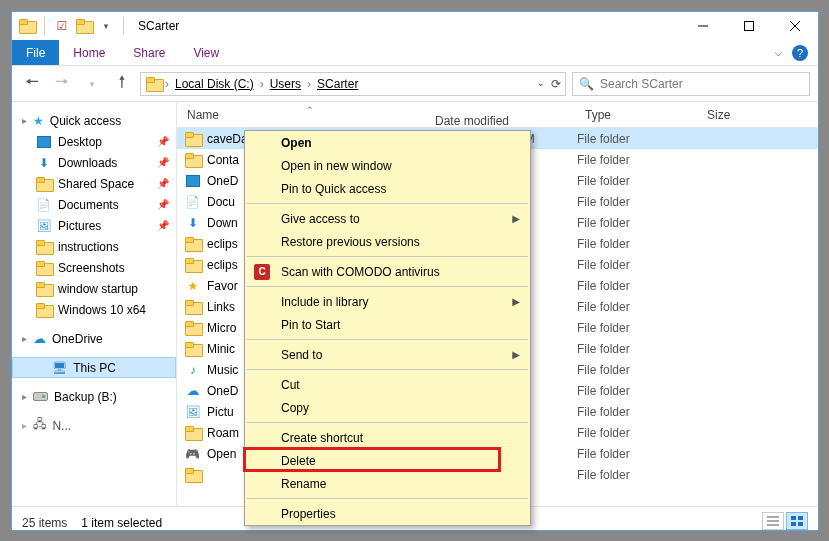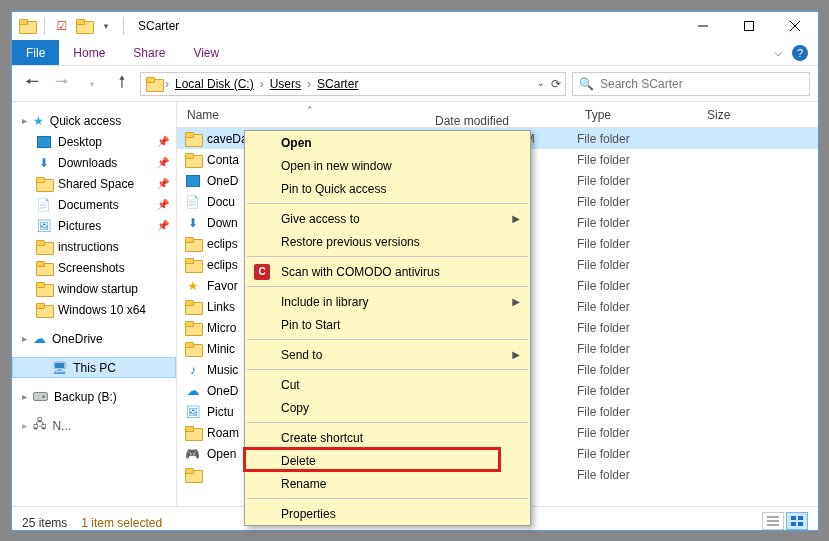--- a/index.html
+++ b/index.html
@@ -41,21 +41,21 @@
 .col-size { flex: 1; }
 .sort-ind { position: absolute; left: 50%; top: -3px; font-size: 9px; color: #666; }
 .rows { flex: 1; overflow: hidden; position: relative; }
 .row { height: 21px; display: flex; align-items: center; font-size: 12px; }
 .row.selected { background: #cce8ff; }
 .row .c-name { width: 258px; padding-left: 8px; display: flex; align-items: center; gap: 6px; white-space: nowrap; overflow: hidden; }
 .row .c-date { width: 142px; color: #555; white-space: nowrap; }
 .row .c-type { width: 122px; color: #555; }
 .ficon { width: 16px; height: 16px; flex-shrink: 0; display: flex; align-items: center; justify-content: center; }
 .statusbar { height: 24px; border-top: 1px solid #e1e1e1; display: flex; align-items: flex-end; font-size: 12px; padding: 0 10px; gap: 14px; color: #333; }
-.status-sel { color: #a16207; }
+.status-sel { color: #000000; }
 .view-toggles { margin-left: auto; display: flex; gap: 2px; }
 .vt { width: 22px; height: 18px; border: 1px solid #ccc; display: flex; align-items: center; justify-content: center; }
 .vt.active { background: #cce8ff; border-color: #7ab8e6; }
 
 .folder-ico { width: 16px; height: 14px; position: relative; }
 .folder-ico::before { content: ""; position: absolute; left: 0; top: 2px; width: 16px; height: 11px; background: #ffe08a; border: 1px solid #d4a72c; border-radius: 1px; }
 .folder-ico::after { content: ""; position: absolute; left: 0; top: 0; width: 7px; height: 4px; background: #ffcf4d; border: 1px solid #d4a72c; border-radius: 1px 1px 0 0; }
 .context-menu { position: absolute; left: 244px; top: 130px; width: 287px; background: #fef9c3; border: 1px solid #a0a0a0; box-shadow: 3px 3px 6px rgba(0,0,0,.3); font-size: 12px; z-index: 50; }
 .cm-item { height: 23px; display: flex; align-items: center; padding-left: 36px; position: relative; }
 .cm-item.divider { height: 1px; background: #c8c8c8; margin: 3px 2px; padding: 0; }

